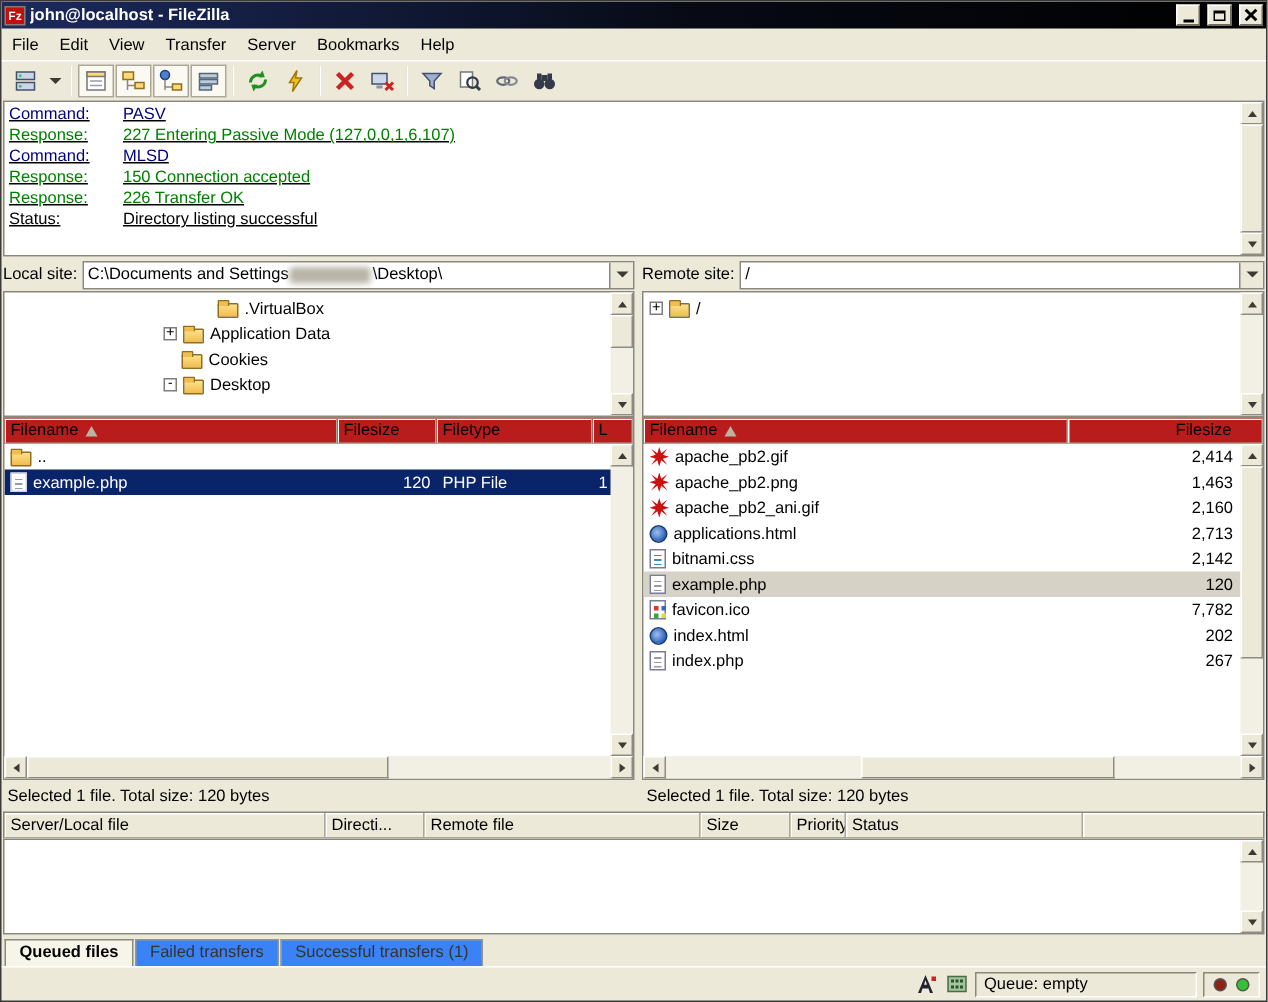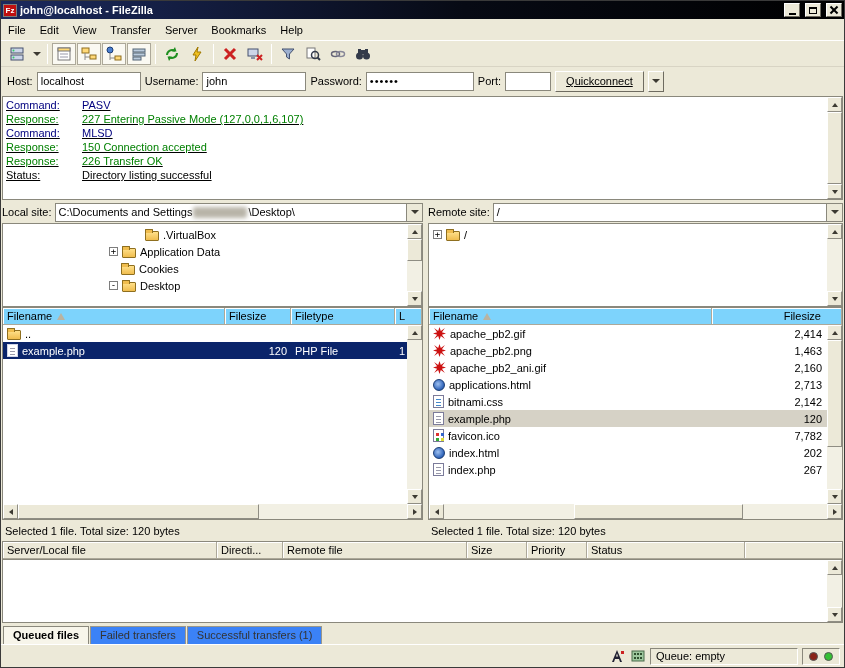--- a/index.html
+++ b/index.html
@@ -79,38 +79,38 @@
     background:#f0bd4e; border:1px solid #8f6f1f; border-bottom:none; border-radius:1px 1px 0 0; }
   .ic-doc { width:11px; height:13px; background:#fff; border:1px solid #7b7b9a; position:relative; }
   .ic-doc::before { content:""; position:absolute; left:2px; top:3px; right:2px; height:7px;
     background:repeating-linear-gradient(#99a 0 1px,transparent 1px 3px); }
   .ic-css::before { background:repeating-linear-gradient(#4488cc 0 1px,transparent 1px 3px); }
   .ic-ico::before { width:3px; height:3px; right:auto; background:#d33; box-shadow:5px 0 #36c,0 5px #3a3,5px 5px #dd3; }
   .ic-ball { width:12px; height:12px; border-radius:50%; border:1px solid #1a3c74;
     background:radial-gradient(circle at 4px 4px,#9ec0f0,#2d62b8 70%,#1a3c74); }
   
   .filelist { flex:1; display:flex; flex-direction:column; border:1px solid #8a887c; background:#fff; min-height:0; }
-  .hdr { height:17px; flex:none; display:flex; background:#7dd3fc; overflow:hidden; }
+  .hdr { height:17px; flex:none; display:flex; background:#b91c1c; overflow:hidden; }
   .hdr-cell { border-right:1px solid #aca899; border-bottom:1px solid #aca899; box-shadow:inset 1px 1px 0 #fff;
     padding:1px 4px; font-size:11px; display:flex; align-items:center; gap:5px; white-space:nowrap; overflow:hidden; }
   .sort-asc { width:0; height:0; border-left:4px solid transparent; border-right:4px solid transparent; border-bottom:7px solid #b9b3a1; }
   .rows { flex:1; position:relative; overflow:hidden; min-height:0; }
   .frow { height:17px; display:flex; align-items:center; font-size:11px; }
   .fcell { padding:0 4px; display:flex; align-items:center; gap:4px; overflow:hidden; white-space:nowrap; height:100%; }
   .num { justify-content:flex-end; }
   .sel-active { background:#0a246a; color:#fff; }
   .sel-active .ic-doc { border-color:#cfd4e8; }
   .sel-inactive { background:#d6d2c6; }
   .c-name{width:222px}.c-size{width:66px}.c-type{width:104px}.c-last{flex:1}
   .r-name{width:283px}.r-size{flex:1; padding-right:20px}
   .status-line { height:19px; flex:none; display:flex; align-items:center; font-size:11px; padding:2px 3px 0; }
   
   .queue { flex:none; margin:2px 1px 0; }
   .queue .hdr { border:1px solid #8a887c; border-bottom:none; height:18px; background:#ece9d8; }
-  .q1{width:214px}.q2{width:66px}.q3{width:184px}.q4{width:60px;justify-content:flex-start}.q5{width:60px}.q6{width:158px}.q7{flex:1;border-right:none}
+  .q1{width:214px}.q2{width:66px}.q3{width:184px}.q4{width:60px;justify-content:flex-start}.q5{width:37px}.q6{width:158px}.q7{flex:1;border-right:none}
   .queue-body { height:64px; background:#fff; border:1px solid #8a887c; position:relative; }
   .tabs { height:21px; flex:none; display:flex; align-items:flex-end; padding-left:2px; gap:1px; }
   .tab { font-size:11px; padding:2px 9px 3px; background:#3b82f6; border:1px solid #9a978a; border-bottom:none; color:#333; }
   .tab.active { background:#f7f5ea; font-weight:bold; color:#000; position:relative; top:0; border-color:#8a887c; }
   
   .statusbar { height:23px; flex:none; border-top:1px solid #fff; display:flex; align-items:center;
     justify-content:flex-end; gap:4px; padding:0 4px; font-size:11px; }
   .sb-ic { width:17px; height:15px; display:flex; align-items:center; justify-content:center; }
   .inset-box { height:17px; border:1px solid; border-color:#8a887c #fff #fff #8a887c; display:flex; align-items:center; }
   .queue-box { width:148px; padding:0 5px; }
@@ -241,34 +241,20 @@
         <svg width="16" height="16">
           <circle cx="4.5" cy="10" r="3.5" fill="#333a4a"></circle>
           <circle cx="11.5" cy="10" r="3.5" fill="#333a4a"></circle>
           <rect x="6" y="4" width="4" height="4" fill="#333a4a"></rect>
           <rect x="3" y="3" width="3" height="4" fill="#333a4a"></rect>
           <rect x="10" y="3" width="3" height="4" fill="#333a4a"></rect>
         </svg>
       </span>
   </div>
 
-  <div class="quickbar">
-    <span>Host:</span>
-    <input class="qc-input w-host" type="text" value="localhost" style="">
-    <span>Username:</span>
-    <input class="qc-input w-user" type="text" value="john" style="">
-    <span>Password:</span>
-    <input class="qc-input w-pass" type="text" value="••••••" style="">
-    <span>Port:</span>
-    <input class="qc-input w-port" type="text" value="" style="">
-    <button class="qc-btn">Quickconnect</button>
-    <span class="qc-dd">
-        <span class="tri-down"></span>
-      </span>
-  </div>
 
   <div class="logpane">
     <div class="log-line">
         <span class="log-prefix lc-command">Command:</span>
         <span class="lc-command">PASV</span>
       </div>
     <div class="log-line">
         <span class="log-prefix lc-response">Response:</span>
         <span class="lc-response">227 Entering Passive Mode (127,0,0,1,6,107)</span>
       </div>

